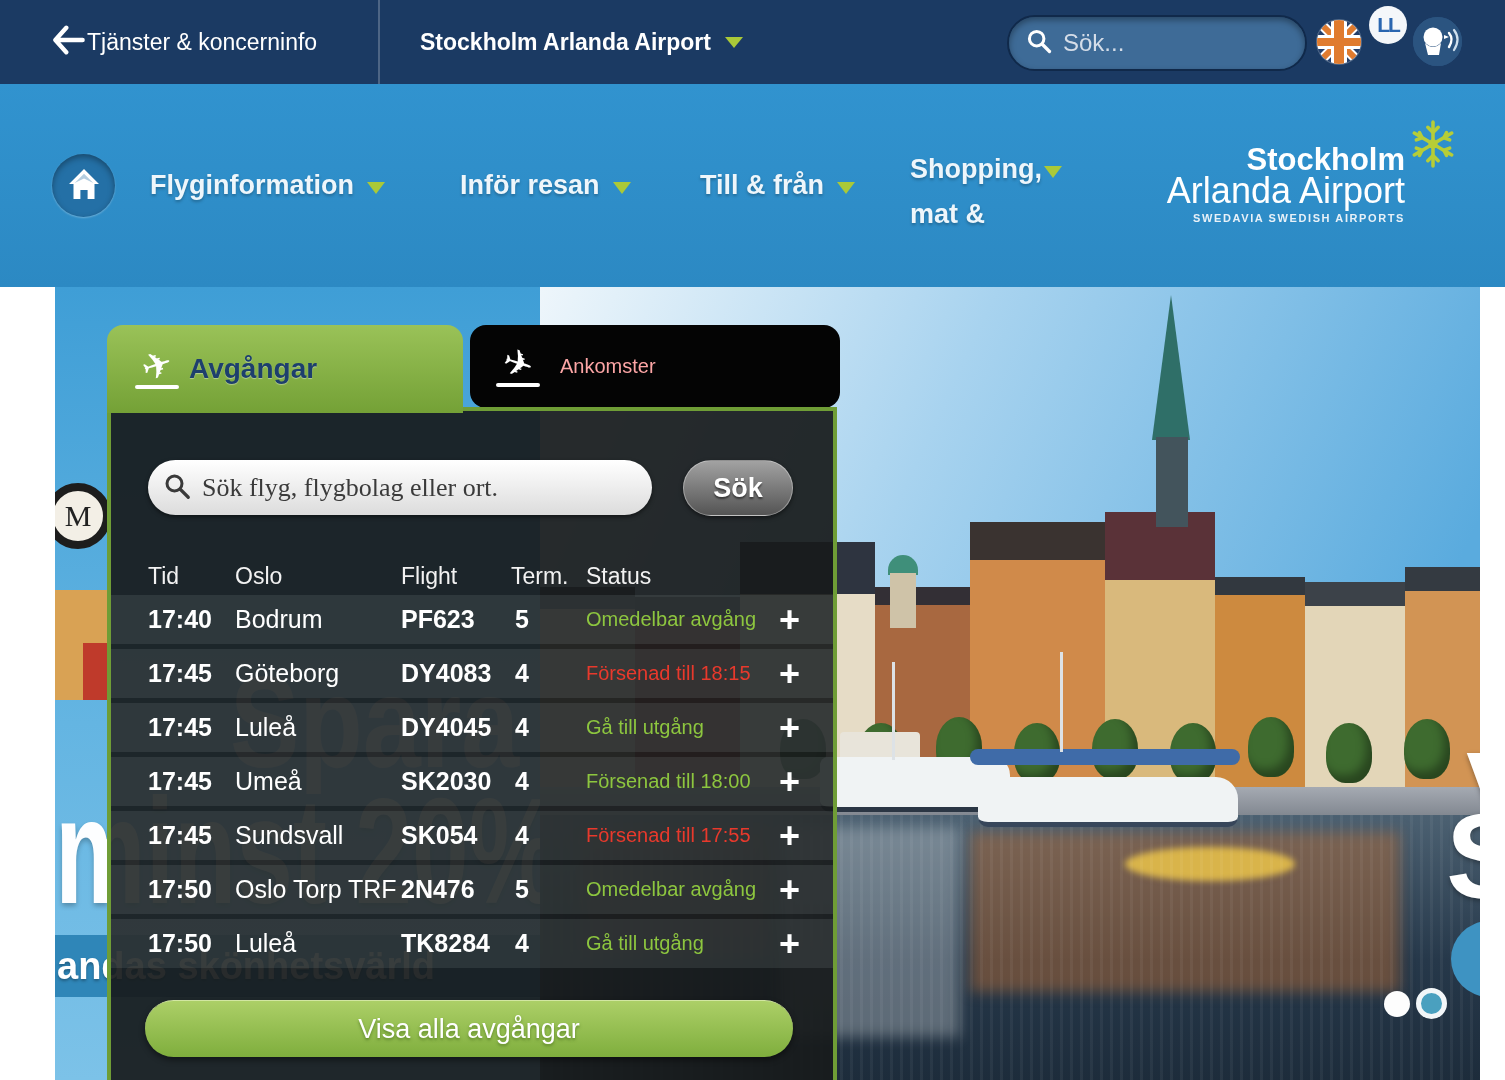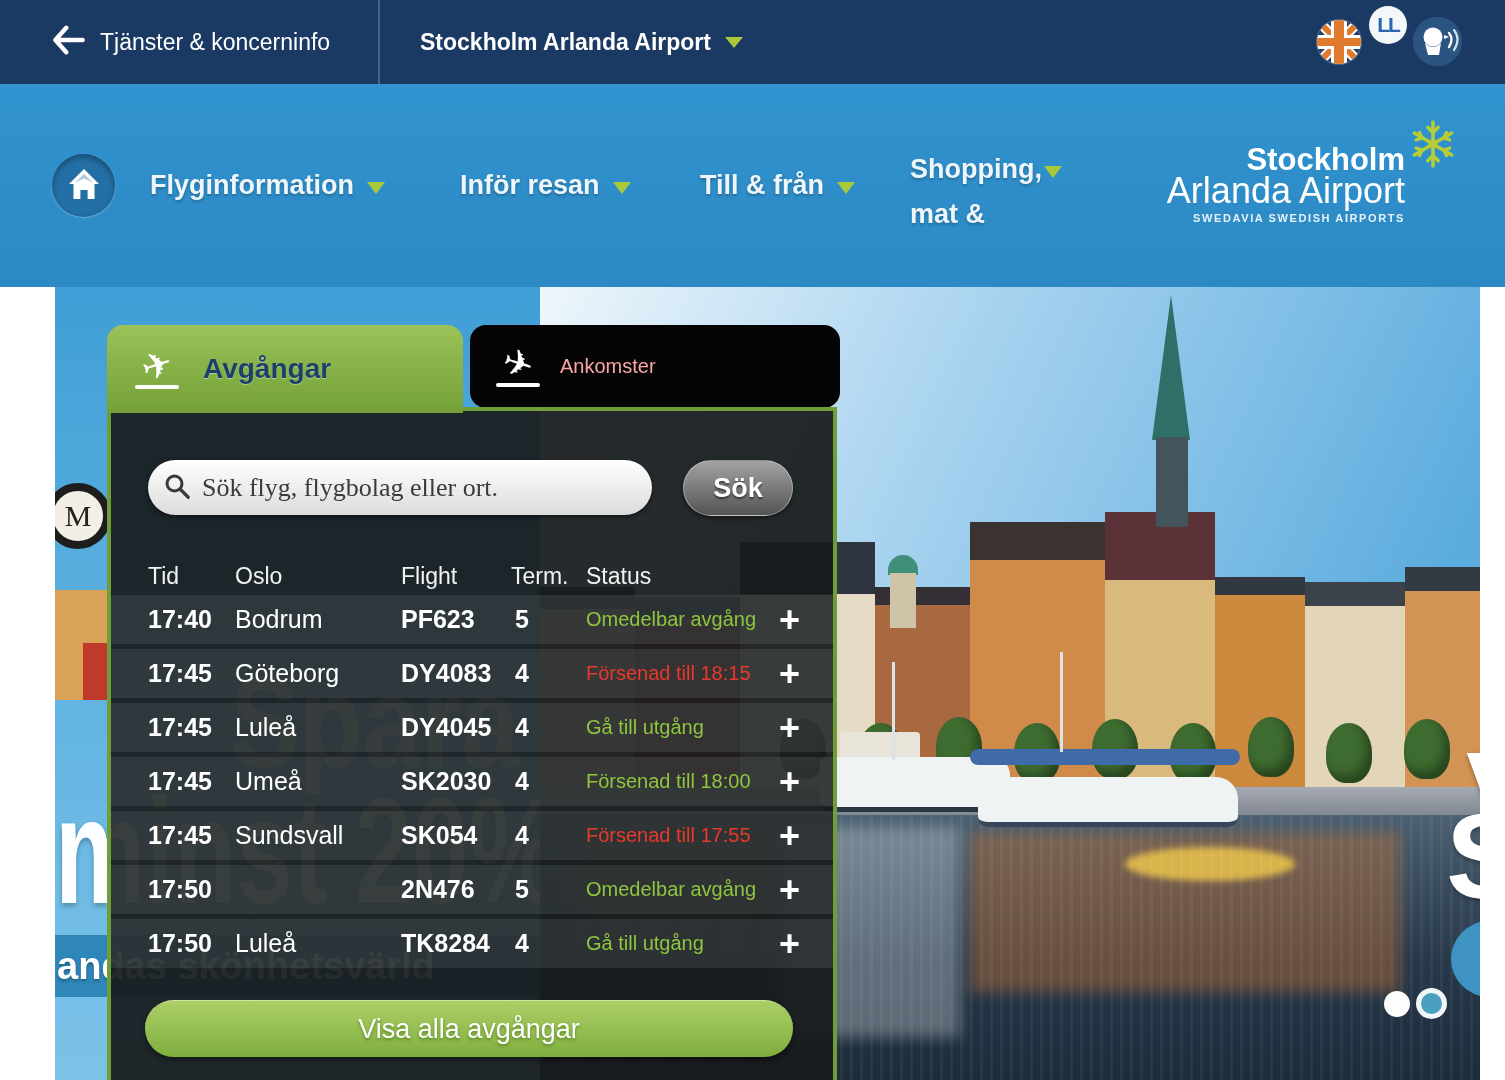--- a/index.html
+++ b/index.html
@@ -3,21 +3,21 @@
 <meta charset="utf-8">
 <style>
   * { margin:0; padding:0; box-sizing:border-box; }
   html,body { width:1505px; height:1080px; overflow:hidden; background:#fff;
     font-family:"Liberation Sans", sans-serif; }
   :root { --green:#8dc63f; --red:#e8392c; --navgreen:#aac938; }
 
   
   .topbar { position:absolute; left:0; top:0; width:1505px; height:84px; background:#1b3a63; }
   .topbar .divider { position:absolute; left:378px; top:0; width:2px; height:84px; background:rgba(255,255,255,0.22); }
-  .back-link { position:absolute; left:52px; top:0; height:84px; display:flex; align-items:center; gap:14px; color:#fff; cursor:pointer; }
+  .back-link { position:absolute; left:52px; top:0; height:84px; display:flex; align-items:center; gap:1px; color:#fff; cursor:pointer; }
   .back-link .lbl { font-size:23px; }
   .site-sel { position:absolute; left:420px; top:0; height:84px; display:flex; align-items:center; gap:14px; color:#fff; cursor:pointer; }
   .site-sel .lbl { font-size:23px; font-weight:bold; }
   .tri { width:0; height:0; border-left:9px solid transparent; border-right:9px solid transparent; border-top:11px solid var(--navgreen); }
   .top-search { position:absolute; left:1007px; top:15px; width:300px; height:56px; border-radius:28px;
     background:#3e6b97; border:2px solid #10294a; box-shadow:inset 0 3px 6px rgba(0,0,0,.35); display:flex; align-items:center; padding:0 16px; }
   .top-search input { background:transparent; border:none; outline:none; color:#e6edf5; font-size:24px; width:220px; margin-left:10px; font-family:"Liberation Sans",sans-serif; }
   .top-search input::placeholder { color:#d5dde8; opacity:1; }
   .round-ico { position:absolute; border-radius:50%; cursor:pointer; }
   .flag { left:1317px; top:20px; width:44px; height:44px; background:#233f6b; overflow:hidden; box-shadow:0 0 0 1px rgba(255,255,255,.25); }
@@ -85,21 +85,21 @@
   .edge-letter { position:absolute; color:#fff; font-size:120px; font-weight:bold; text-shadow:0 2px 5px rgba(0,0,0,.35); }
   .blue-disc { position:absolute; left:911px; top:634px; width:76px; height:76px; border-radius:50%; background:#3e93c2; }
   .dot { position:absolute; border-radius:50%; cursor:pointer; }
   .dot1 { left:844px; top:704px; width:26px; height:26px; background:#fdfdfd; }
   .dot2 { left:876px; top:701px; width:31px; height:31px; background:#4aa0bf; border:5px solid #f2f6f8; }
 
   
   .tab { position:absolute; top:325px; display:flex; align-items:center; cursor:pointer; }
   .tab-dep { left:107px; width:356px; height:88px; background:linear-gradient(180deg,#9ac258,#74a136);
     border-radius:16px 16px 0 0; z-index:30; padding-left:24px; }
-  .tab-dep .lbl { color:#1d3f6d; font-size:28px; font-weight:bold; margin-left:20px; text-shadow:0 1px 1px rgba(255,255,255,.4); }
+  .tab-dep .lbl { color:#1d3f6d; font-size:28px; font-weight:bold; margin-left:6px; text-shadow:0 1px 1px rgba(255,255,255,.4); }
   .tab-arr { left:470px; width:370px; height:83px; background:#040404; border-radius:16px; z-index:28; padding-left:22px; }
   .tab-arr .lbl { color:#fca5a5; font-size:20px; font-weight:normal; margin-left:16px; }
   .plane-wrap { display:inline-flex; flex-direction:column; align-items:center; width:52px; }
   .plane { font-family:"DejaVu Sans",sans-serif; color:#fff; font-size:36px; line-height:34px; }
   .plane-dep { transform:rotate(-18deg); }
   .plane-arr { transform:rotate(18deg); }
   .plane-line { width:44px; height:4px; background:#fff; margin-top:2px; border-radius:2px; }
 
   .panel { position:absolute; left:107px; top:407px; width:730px; height:673px; z-index:29;
     background:rgba(24,27,28,0.93); border:4px solid #6f9d36; border-bottom:none; }
@@ -140,20 +140,29 @@
           <path d="M10 2 L2 11 L10 20 M3 11 H22" stroke="#fff" stroke-width="3.2" fill="none" stroke-linecap="round" stroke-linejoin="round"></path>
         </svg>
     </span>
     <span class="lbl">Tjänster &amp; koncerninfo</span>
   </div>
   <div class="divider"></div>
   <div class="site-sel">
     <span class="lbl">Stockholm Arlanda Airport</span>
     <span class="tri"></span>
   </div>
+  <div class="top-search">
+    <span>
+      <svg width="28" height="28" viewBox="0 0 24 24">
+          <circle cx="10" cy="10" r="6.2" fill="none" stroke="#fff" stroke-width="2.6"></circle>
+          <line x1="14.8" y1="14.8" x2="21" y2="21" stroke="#fff" stroke-width="2.8" stroke-linecap="round"></line>
+        </svg>
+    </span>
+    <input placeholder="Sök..." style="">
+  </div>
   <div class="round-ico flag">
     <div class="d1"></div>
       <div class="d2"></div>
       <div class="d3"></div>
       <div class="d4"></div>
     <div class="cv"></div>
       <div class="ch"></div>
       <div class="ov"></div>
       <div class="oh"></div>
   </div>
@@ -353,20 +362,21 @@
     <div class="frow">
       <span class="c-time">17:45</span>
       <span class="c-dest">Sundsvall</span>
       <span class="c-flight">SK054</span>
       <span class="c-term">4</span>
       <span class="c-status" data-c="red">Försenad till 17:55</span>
       <span class="c-plus">+</span>
     </div>
     <div class="frow">
       <span class="c-time">17:50</span>
+      <span class="c-dest">Oslo Torp TRF</span>
       <span class="c-flight">2N476</span>
       <span class="c-term">5</span>
       <span class="c-status" data-c="green">Omedelbar avgång</span>
       <span class="c-plus">+</span>
     </div>
     <div class="frow">
       <span class="c-time">17:50</span>
       <span class="c-dest">Luleå</span>
       <span class="c-flight">TK8284</span>
       <span class="c-term">4</span>

